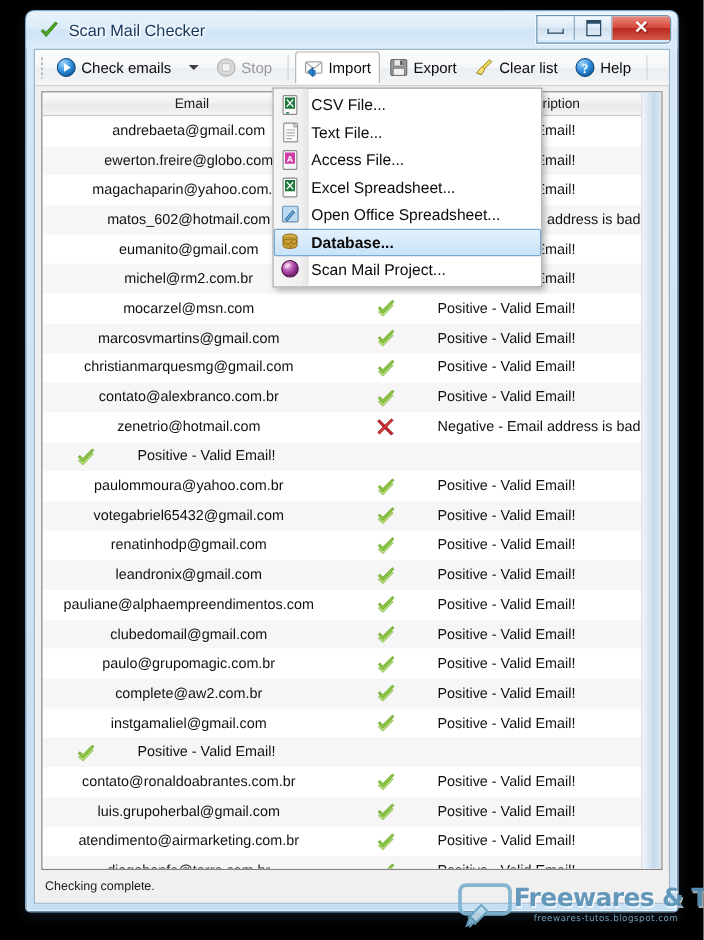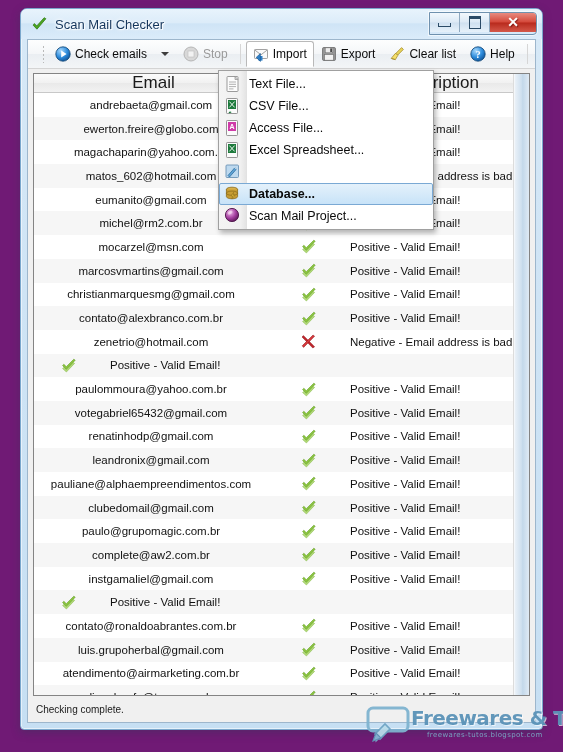--- a/index.html
+++ b/index.html
@@ -10,21 +10,21 @@
     background: #ffffff;
     font-family: "Liberation Sans", sans-serif;
     overflow: hidden;
   }
 
   
   #page {
     position: relative;
     width: 563px;
     height: 752px;
-    background: #701a75;
+    background: #000000;
     overflow: hidden;
   }
 
   
   #window {
     position: absolute;
     left: 20px;
     top: 8px;
     width: 523px;
     height: 722px;
@@ -116,21 +116,21 @@
 
   
   #toolbar {
     position: relative;
     height: 28px;
     flex: 0 0 auto;
     background: linear-gradient(to bottom, #fdfefe 0%, #f4f6f8 50%, #eaeef2 51%, #f3f5f7 100%);
     border-bottom: 1px solid #d4d4d4;
     display: flex;
     align-items: center;
-    padding-left: 13px;
+    padding-left: 3px;
     z-index: 5;
   }
   .tb-grip {
     width: 3px;
     height: 18px;
     margin: 0 3px 0 1px;
     background-image: radial-gradient(circle, #b9b9b9 40%, transparent 42%);
     background-size: 3px 4px;
     background-repeat: repeat-y;
     flex: 0 0 auto;
@@ -235,21 +235,21 @@
   }
   #list-header {
     display: flex;
     height: 19px;
     flex: 0 0 auto;
     background: linear-gradient(to bottom, #fbfbfb 0%, #f1f1f1 48%, #e9e9e9 50%, #f2f2f2 100%);
     border-bottom: 1px solid #c8c8c8;
     box-sizing: border-box;
   }
   .hcell {
-    font-size: 17px;
+    font-size: 11px;
     color: #1a1a1a;
     display: flex;
     align-items: center;
     justify-content: center;
     border-right: 1px solid #d2d2d2;
     box-sizing: border-box;
     cursor: default;
   }
   .hcell.c-email  { width: 240px; }
   .hcell.c-status { width: 70px; }
@@ -732,63 +732,64 @@
 
       <div id="statusbar">
         <span>Checking complete.</span>
       </div>
 
     </div>
 
     <div id="import-menu">
         <div class="menu-item">
           <svg class="mi-ico" viewBox="0 0 16 18">
+            <rect x="2.5" y="1.5" width="11" height="15" rx="0.8" fill="#fbfbfb" stroke="#8a8a8a" stroke-width="0.9"></rect>
+            <rect x="4" y="3" width="8" height="9" fill="#1d7a3c"></rect>
+            <g stroke="#ffffff" stroke-width="0.9">
+              <path d="M5.4 4.6 L10.6 10.4M10.6 4.6 L5.4 10.4"></path>
+            </g>
+            <path d="M5 15.8 q1 -1.2 2.2 -0.3" fill="none" stroke="#1d7a3c" stroke-width="1.1"></path>
+          </svg>
+          <span class="mi-lbl">CSV File...</span>
+        </div>
+        <div class="menu-item">
+          <svg class="mi-ico" viewBox="0 0 16 18">
             <rect x="3" y="1.5" width="11" height="15" rx="0.8" fill="#fcfcfc" stroke="#909090" stroke-width="0.9"></rect>
             <path d="M11 1.5 L14 4.5 L11 4.5 Z" fill="#dcdcdc" stroke="#909090" stroke-width="0.7"></path>
             <g stroke="#a8a8a8" stroke-width="0.9">
               <path d="M5 7h7M5 9.3h7M5 11.6h7M5 13.9h4.5"></path>
             </g>
           </svg>
           <span class="mi-lbl">Text File...</span>
+        </div>
+        <div class="menu-item">
+          <svg class="mi-ico" viewBox="0 0 16 18">
+            <rect x="2.5" y="1.5" width="11" height="15" rx="0.8" fill="#fbfbfb" stroke="#8a8a8a" stroke-width="0.9"></rect>
+            <rect x="4" y="3" width="8" height="9" fill="#cf3ba8"></rect>
+            <text x="8" y="10.4" font-family="Liberation Sans, sans-serif" font-size="7" font-weight="bold" fill="#ffffff" text-anchor="middle">A</text>
+          </svg>
+          <span class="mi-lbl">Access File...</span>
         </div>
         <div class="menu-item">
           <svg class="mi-ico" viewBox="0 0 16 18">
             <rect x="2.5" y="1.5" width="11" height="15" rx="0.8" fill="#fbfbfb" stroke="#8a8a8a" stroke-width="0.9"></rect>
             <rect x="4" y="3" width="8" height="9" fill="#1d7a3c"></rect>
             <g stroke="#ffffff" stroke-width="0.9">
               <path d="M5.4 4.6 L10.6 10.4M10.6 4.6 L5.4 10.4"></path>
             </g>
-            <path d="M5 15.8 q1 -1.2 2.2 -0.3" fill="none" stroke="#1d7a3c" stroke-width="1.1"></path>
-          </svg>
-          <span class="mi-lbl">CSV File...</span>
-        </div>
-        <div class="menu-item">
-          <svg class="mi-ico" viewBox="0 0 16 18">
-            <rect x="2.5" y="1.5" width="11" height="15" rx="0.8" fill="#fbfbfb" stroke="#8a8a8a" stroke-width="0.9"></rect>
-            <rect x="4" y="3" width="8" height="9" fill="#cf3ba8"></rect>
-            <text x="8" y="10.4" font-family="Liberation Sans, sans-serif" font-size="7" font-weight="bold" fill="#ffffff" text-anchor="middle">A</text>
-          </svg>
-          <span class="mi-lbl">Access File...</span>
-        </div>
-        <div class="menu-item">
-          <svg class="mi-ico" viewBox="0 0 16 18">
-            <rect x="2.5" y="1.5" width="11" height="15" rx="0.8" fill="#fbfbfb" stroke="#8a8a8a" stroke-width="0.9"></rect>
-            <rect x="4" y="3" width="8" height="9" fill="#1d7a3c"></rect>
-            <g stroke="#ffffff" stroke-width="0.9">
-              <path d="M5.4 4.6 L10.6 10.4M10.6 4.6 L5.4 10.4"></path>
-            </g>
           </svg>
           <span class="mi-lbl">Excel Spreadsheet...</span>
         </div>
         <div class="menu-item">
           <svg class="mi-ico" viewBox="0 0 16 18">
             <rect x="2" y="2" width="12.5" height="12.5" rx="1" fill="#bdd9ef" stroke="#6b93b5" stroke-width="0.9"></rect>
             <path d="M4 12.5 L11 4.5 L12.5 6 L5.5 14 Z" fill="#5fa3d6" stroke="#2f6f9e" stroke-width="0.8"></path>
             <path d="M10.6 4.2 L12.8 6.4" stroke="#ffffff" stroke-width="1"></path>
           </svg>
+          <span class="mi-lbl">Open Office Spreadsheet...</span>
         </div>
         <div class="menu-item selected">
           <svg class="mi-ico" viewBox="0 0 16 18">
             <ellipse cx="8" cy="4.4" rx="5.6" ry="2.2" fill="#d9b14a" stroke="#8a6a18" stroke-width="0.8"></ellipse>
             <path d="M2.4 4.4 v7.2 c0 1.2 2.5 2.2 5.6 2.2 s5.6 -1 5.6 -2.2 V4.4" fill="#c79d33" stroke="#8a6a18" stroke-width="0.8"></path>
             <ellipse cx="8" cy="8.2" rx="5.6" ry="2.1" fill="none" stroke="#8a6a18" stroke-width="0.7"></ellipse>
             <path d="M9.6 7.4 L7.2 10.9 L8.9 10.9 L7.8 14 L10.9 10.2 L9 10.2 Z" fill="#ffd94a" stroke="#8a6a18" stroke-width="0.6"></path>
           </svg>
           <span class="mi-lbl">Database...</span>
         </div>

